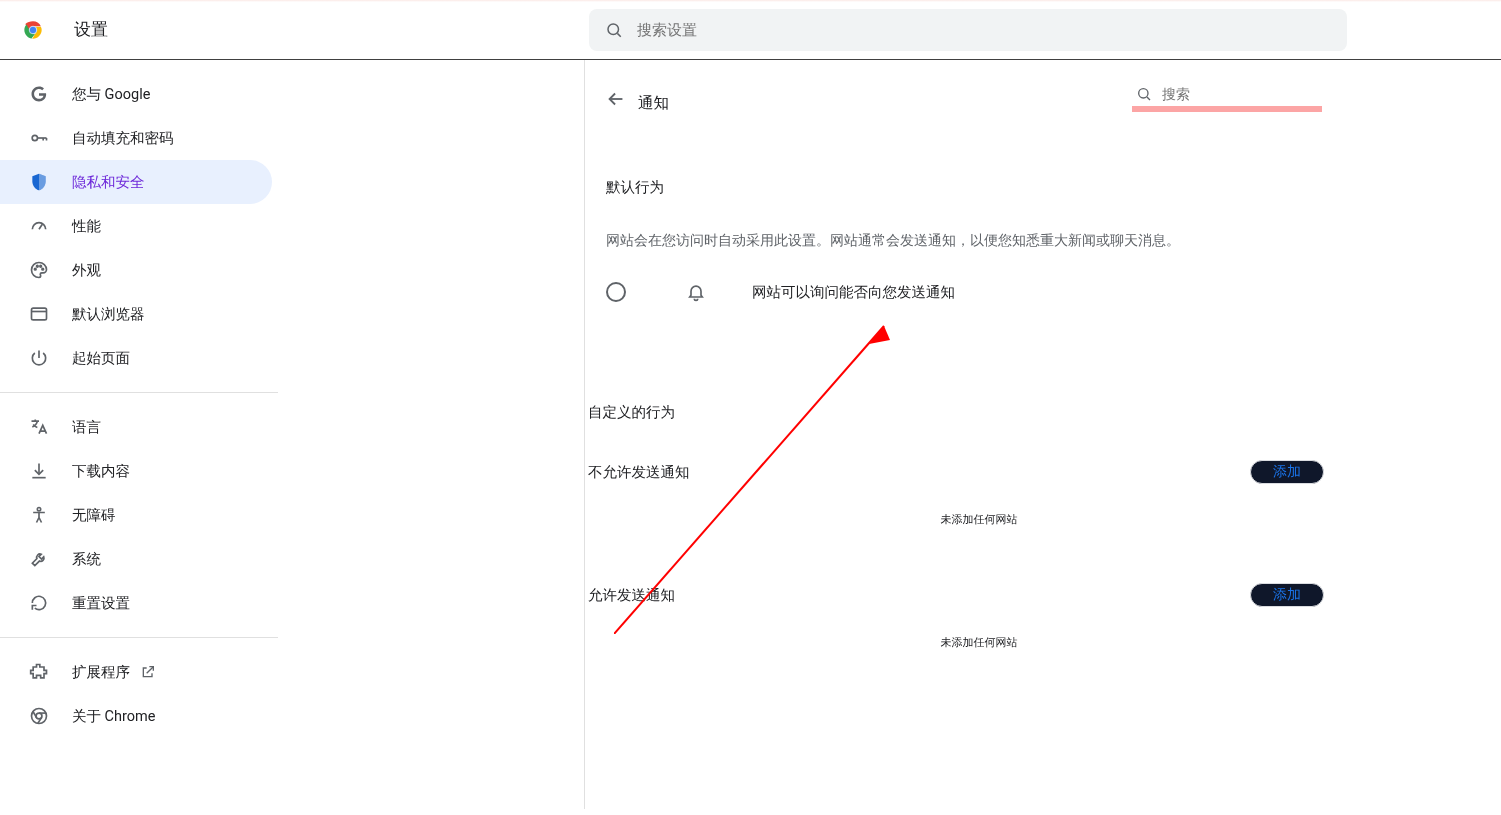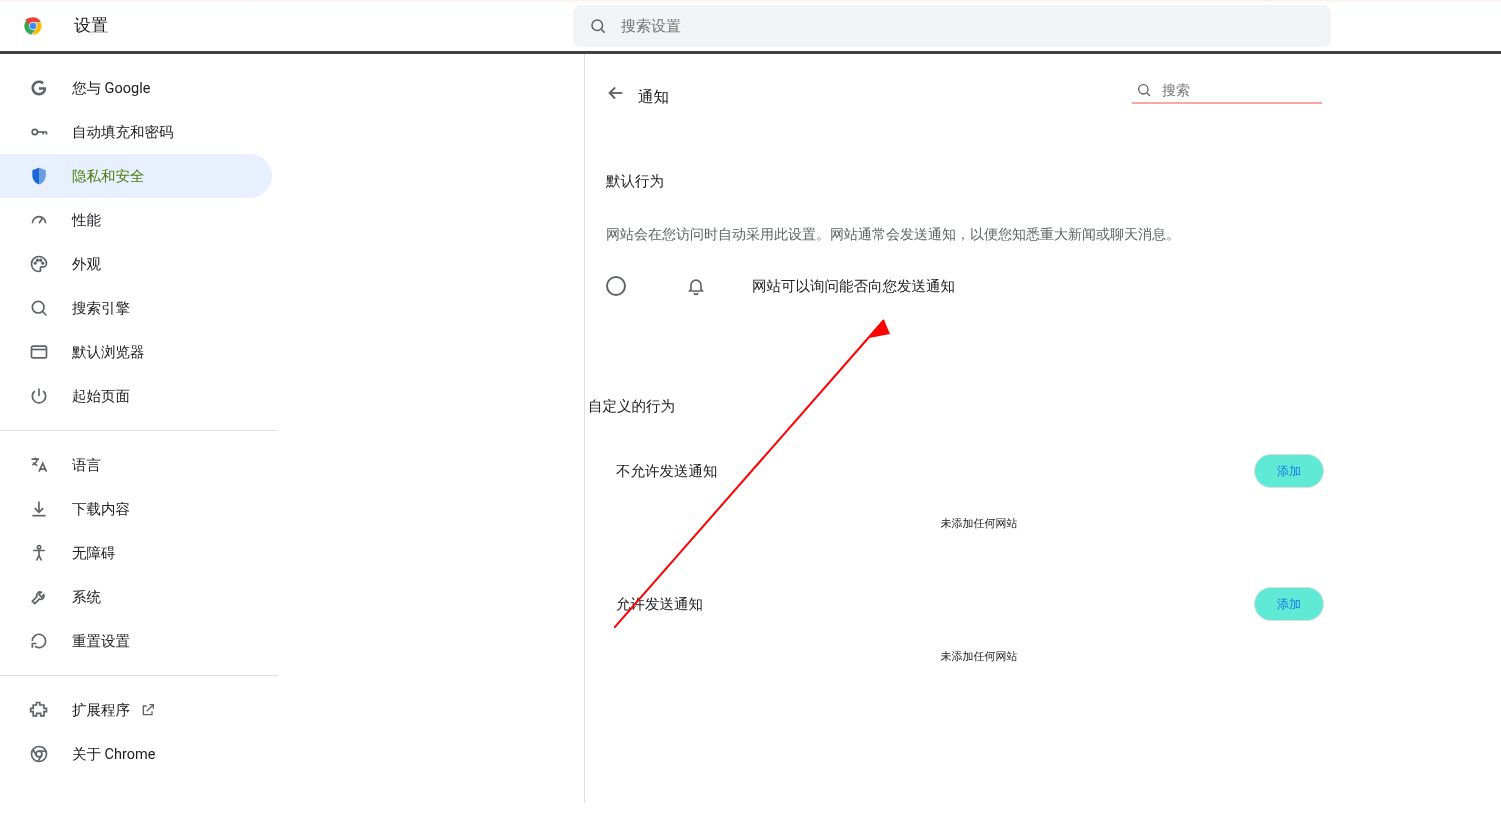--- a/index.html
+++ b/index.html
@@ -1,63 +1,63 @@
 <!DOCTYPE html>
 <html><head>
 <meta charset="utf-8">
 <style>
   * { box-sizing: border-box; margin: 0; padding: 0; }
   html, body { width: 1501px; height: 815px; font-family: "Segoe UI", Roboto, Arial, sans-serif; color: #202124; background: #fff; overflow: hidden; }
   .top-border { position:absolute; top:0; left:0; right:0; height:2px; background: linear-gradient(#f5c7bf, #fff); opacity:.4; }
 
   
-  .header { height: 54px; display:flex; align-items:center; padding: 0 20px 0 20px; border-bottom:3px solid #404040; }
+  .header { height: 60px; display:flex; align-items:center; padding: 0 4px 0 20px; border-bottom:1px solid #404040; }
   .chrome-logo { width:26px; height:26px; margin-right: 28px; display:flex; align-items:center; justify-content:center; }
   .app-title { font-size: 17px; color:#202124; }
   .search-wrap { margin-left:auto; width:758px; height:42px; background:#f1f3f4; border-radius:8px; display:flex; align-items:center; padding:0 16px; margin-right:150px; }
   .search-wrap .mag { color:#5f6368; margin-right:14px; }
   .search-input { flex:1; border:none; background:transparent; outline:none; font-size:15px; color:#5f6368; }
 
   
   .body { display:flex; height: calc(815px - 66px); }
   .sidebar { width: 278px; padding-top:12px; border-right: none; position:relative;text-align:right; }
   .nav-item { height:44px; display:flex; align-items:center; padding-left:28px; border-radius: 0 22px 22px 0; margin-right:6px; cursor:pointer; font-size:14.5px; color:#202124; }
   .nav-item .nav-icon { width:22px; height:22px; color:#5f6368; margin-right:22px; display:flex; align-items:center; justify-content:center; }
-  .nav-item.active { background:#e8f0fe; color:#4d7c0f; }
+  .nav-item.active { background:#e8f0fe; color:#6d28d9; }
   .nav-item.active .nav-icon { color:#1967d2; }
   .sep { height:1px; background:#e0e0e0; margin:12px 0 12px 0; }
   .ext-link-icon { margin-left:10px; color:#5f6368; }
 
   .content-outer { flex:1; position:relative; display:flex; justify-content:flex-start; }
   .content-border-left { position:absolute; left:306px; top:0; bottom:0; width:1px; background:#e0e0e0; }
   .content { width:744px; margin-left:306px; padding: 20px 0 40px 0; }
 
   
   .content-head { display:flex; align-items:center; height:38px; margin-bottom: 60px; padding: 0 6px 0 16px; }
   .back-btn { width:32px; height:32px; display:flex; align-items:center; justify-content:center; color:#5f6368; cursor:pointer; border-radius:50%; }
   .content-title { font-size:15.5px; color:#202124; margin-left:6px;margin-top:8px; }
-  .right-search { margin-left:auto; display:flex; align-items:center; border-bottom:2px solid #fca5a5; width:190px; padding:0 4px 4px 4px; }
+  .right-search { margin-left:auto; display:flex; align-items:center; border-bottom:6px solid #fca5a5; width:190px; padding:0 4px 4px 4px; }
   .right-search .mag { color:#5f6368; margin-right:10px; }
   .right-search input { border:none; outline:none; font-size:14px; color:#5f6368; width:100%; }
 
   .sec-title { font-size:14.5px; color:#202124; padding:0 20px 0 22px; margin-bottom:32px; }
   .sec-desc { font-size:14px; color:#5f6368; padding:0 22px; margin-bottom:20px; line-height:1.6; }
 
   .radio-row { display:flex; align-items:center; padding:10px 22px;gap:31px; }
   .radio { width:20px; height:20px; border:2px solid #5f6368; border-radius:50%; margin-right:28px; position:relative; flex-shrink:0; }
   .radio.checked { border-color:#1a73e8; }
   .radio.checked::after { content:""; position:absolute; left:3px; top:3px; width:10px; height:10px; border-radius:50%; background:#1a73e8; }
   .radio-icon { width:22px; height:22px; color:#5f6368; margin-right:14px; display:flex; align-items:center; justify-content:center; }
   .radio-label { font-size:14.5px; color:#202124; }
   .radio-gap { height:34px; }
 
   .group { padding:0 4px; margin-top:56px; }
-  .group-head { display:flex; align-items:center; justify-content:space-between;margin-left:28px; }
+  .group-head { display:flex; align-items:center; justify-content:space-between; }
   .group-title { font-size:14.5px; color:#202124; }
-  .add-btn { border:1px solid #dadce0; color:#1a73e8; background:#5eead4; border-radius:18px; height:34px; padding:0 22px; font-size:12px; cursor:pointer; }
+  .add-btn { border:1px solid #dadce0; color:#1a73e8; background:#0f172a; border-radius:18px; height:24px; padding:0 22px; font-size:14px; cursor:pointer; }
   .group-empty { font-size:11px; color:#202124; padding:28px 0 0 46px;text-align:center; }
 
   
   .arrow-svg { position:absolute; left:336px; top:254px; width:300px; height:320px; pointer-events:none; }
 
   svg { display:block; }
 </style>
 </head>
 <body>
 
@@ -133,29 +133,20 @@
             <circle cx="7.5" cy="11" r="1"></circle>
             <circle cx="10" cy="7.5" r="1"></circle>
             <circle cx="14" cy="7.5" r="1"></circle>
             <circle cx="16.5" cy="11" r="1"></circle>
           </svg>
       </span>
       <span>外观</span>
     </div>
     <div class="nav-item">
       <span class="nav-icon">
-        <svg width="20" height="20" viewBox="0 0 24 24" fill="none" stroke="currentColor" stroke-width="2">
-            <circle cx="11" cy="11" r="7"></circle>
-            <line x1="21" y1="21" x2="16.5" y2="16.5"></line>
-          </svg>
-      </span>
-      <span>搜索引擎</span>
-    </div>
-    <div class="nav-item">
-      <span class="nav-icon">
         <svg viewBox="0 0 24 24" width="20" height="20" fill="none" stroke="currentColor" stroke-width="2">
             <rect x="3" y="5" width="18" height="14" rx="2"></rect>
             <line x1="3" y1="9" x2="21" y2="9"></line>
           </svg>
       </span>
       <span>默认浏览器</span>
     </div>
     <div class="nav-item">
       <span class="nav-icon">
         <svg viewBox="0 0 24 24" width="20" height="20" fill="none" stroke="currentColor" stroke-width="2">

